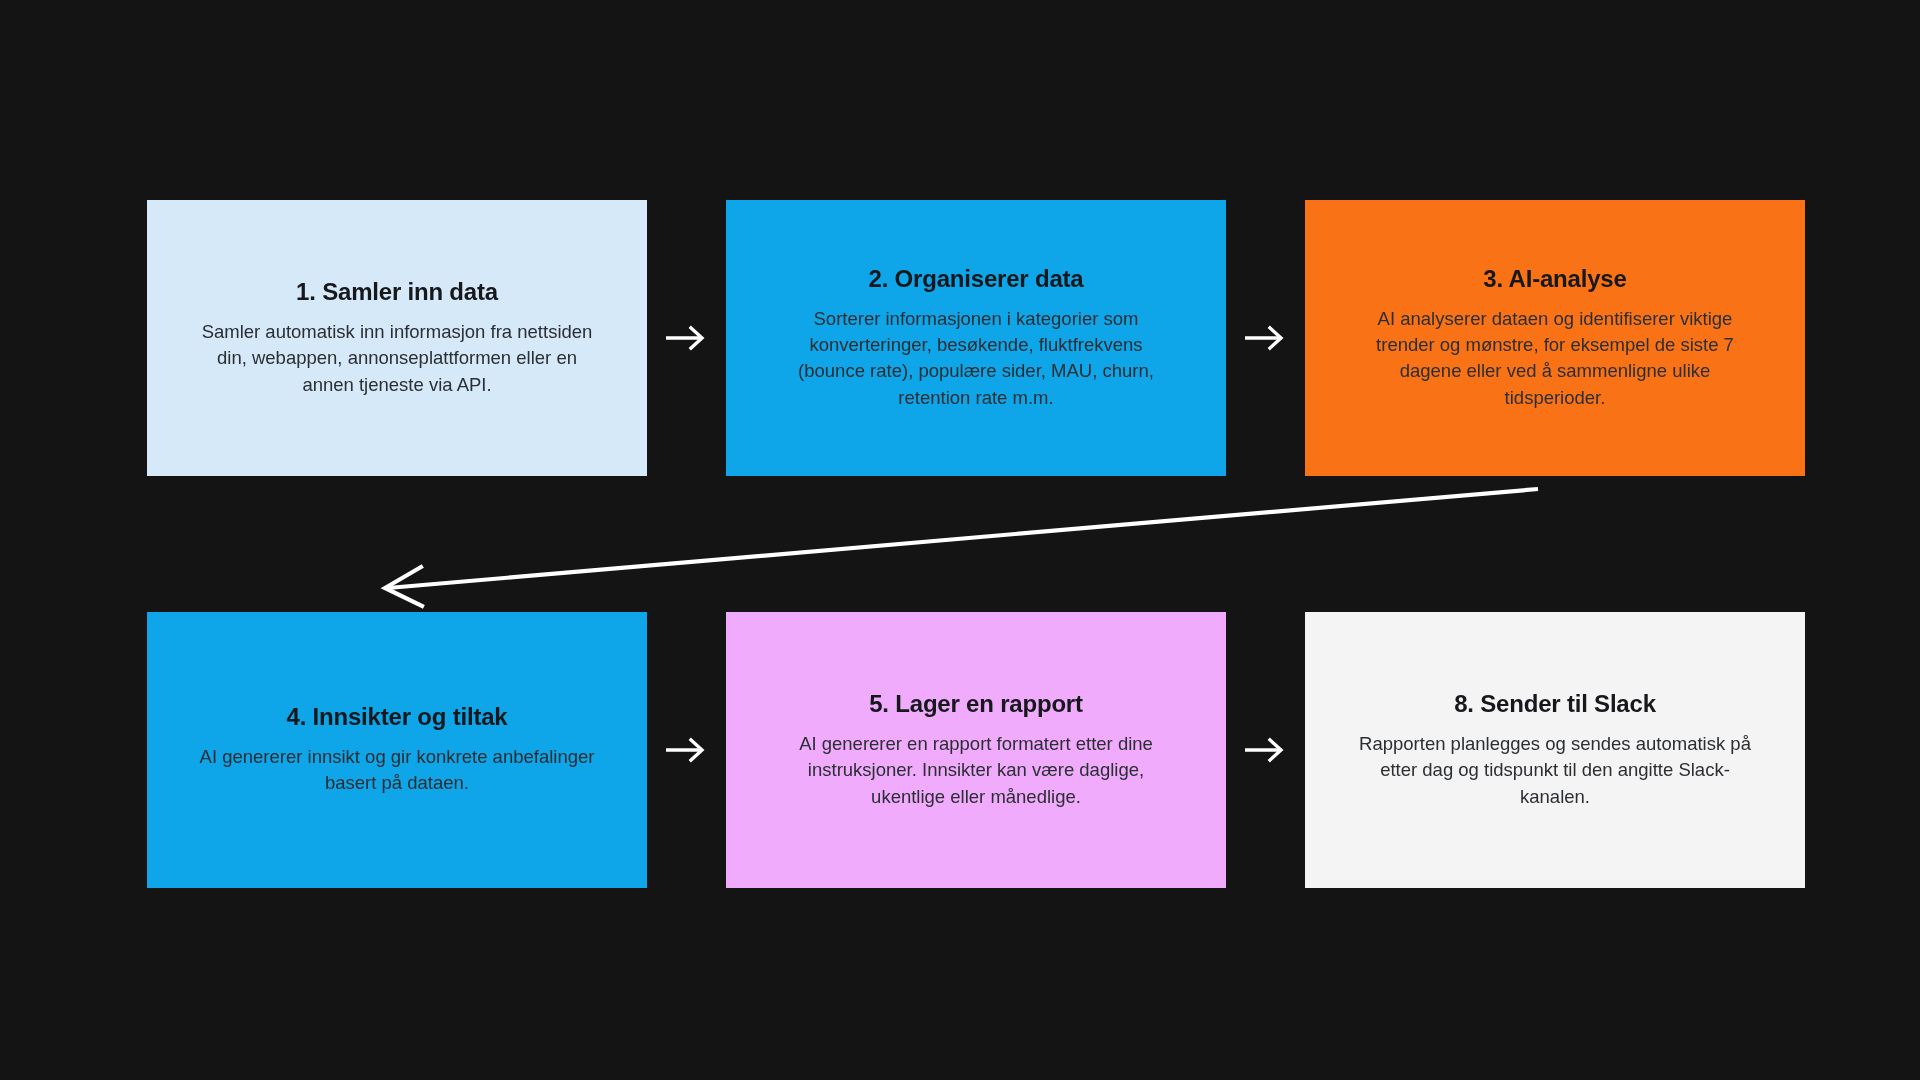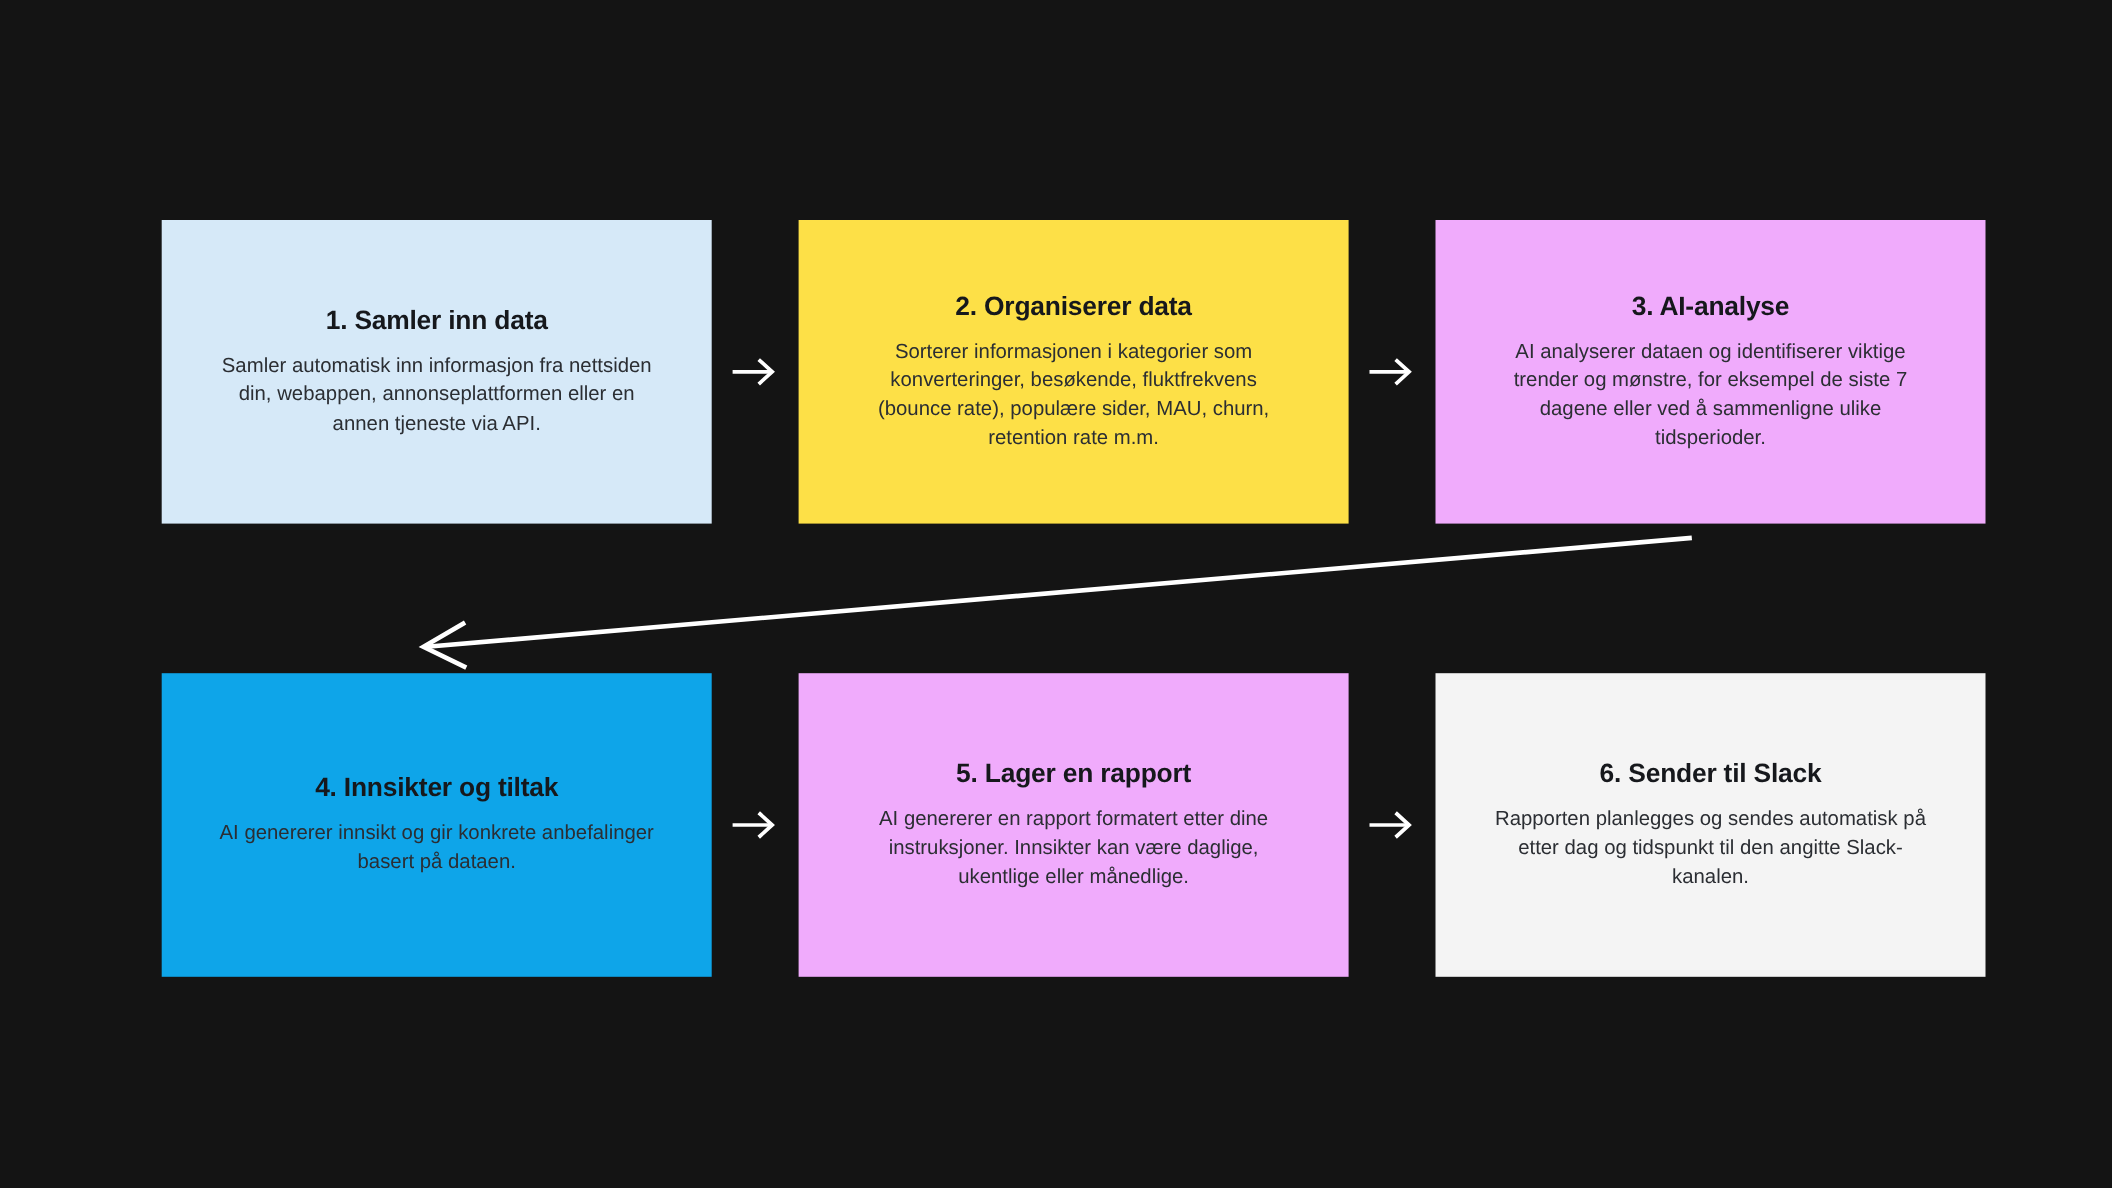--- a/index.html
+++ b/index.html
@@ -105,33 +105,33 @@
         <div class="card-body">Samler automatisk inn informasjon fra nettsiden din, webappen, annonseplattformen eller en annen tjeneste via API.</div>
       </div>
 
       <div class="arrow-gap">
         <svg class="arrow-right" viewBox="0 0 46 30">
           <line x1="2" y1="15" x2="38" y2="15" stroke="#ffffff" stroke-width="3.4"></line>
           <polyline points="27,5 38,15 27,25" fill="none" stroke="#ffffff" stroke-width="3.4" stroke-linecap="square" stroke-linejoin="miter"></polyline>
         </svg>
       </div>
 
-      <div class="card" style="background:#fde047">
+      <div class="card" style="background:#0ea5e9">
         <div class="card-title">2. Organiserer data</div>
         <div class="card-body">Sorterer informasjonen i kategorier som konverteringer, besøkende, fluktfrekvens (bounce rate), populære sider, MAU, churn, retention rate m.m.</div>
       </div>
 
       <div class="arrow-gap">
         <svg class="arrow-right" viewBox="0 0 46 30">
           <line x1="2" y1="15" x2="38" y2="15" stroke="#ffffff" stroke-width="3.4"></line>
           <polyline points="27,5 38,15 27,25" fill="none" stroke="#ffffff" stroke-width="3.4" stroke-linecap="square" stroke-linejoin="miter"></polyline>
         </svg>
       </div>
 
-      <div class="card" style="background:#f0abfc">
+      <div class="card" style="background:#f97316">
         <div class="card-title">3. AI-analyse</div>
         <div class="card-body">AI analyserer dataen og identifiserer viktige trender og mønstre, for eksempel de siste 7 dagene eller ved å sammenligne ulike tidsperioder.</div>
       </div>
 
     </div>
 
     <div class="flow-row row-bottom">
 
       <div class="card" style="background:#0ea5e9">
         <div class="card-title">4. Innsikter og tiltak</div>
@@ -151,21 +151,21 @@
       </div>
 
       <div class="arrow-gap">
         <svg class="arrow-right" viewBox="0 0 46 30">
           <line x1="2" y1="15" x2="38" y2="15" stroke="#ffffff" stroke-width="3.4"></line>
           <polyline points="27,5 38,15 27,25" fill="none" stroke="#ffffff" stroke-width="3.4" stroke-linecap="square" stroke-linejoin="miter"></polyline>
         </svg>
       </div>
 
       <div class="card" style="background:#f4f4f4">
-        <div class="card-title">6. Sender til Slack</div>
+        <div class="card-title">8. Sender til Slack</div>
         <div class="card-body">Rapporten planlegges og sendes automatisk på etter dag og tidspunkt til den angitte Slack-kanalen.</div>
       </div>
 
     </div>
 
   </div>
 
   <svg class="wrap-arrow" viewBox="0 0 1920 1080">
     <line x1="1538" y1="489" x2="388" y2="588" stroke="#ffffff" stroke-width="4.2" stroke-linecap="butt"></line>
     <polyline points="421,567 385,588 422,606" fill="none" stroke="#ffffff" stroke-width="4.2" stroke-linecap="square" stroke-linejoin="miter"></polyline>

